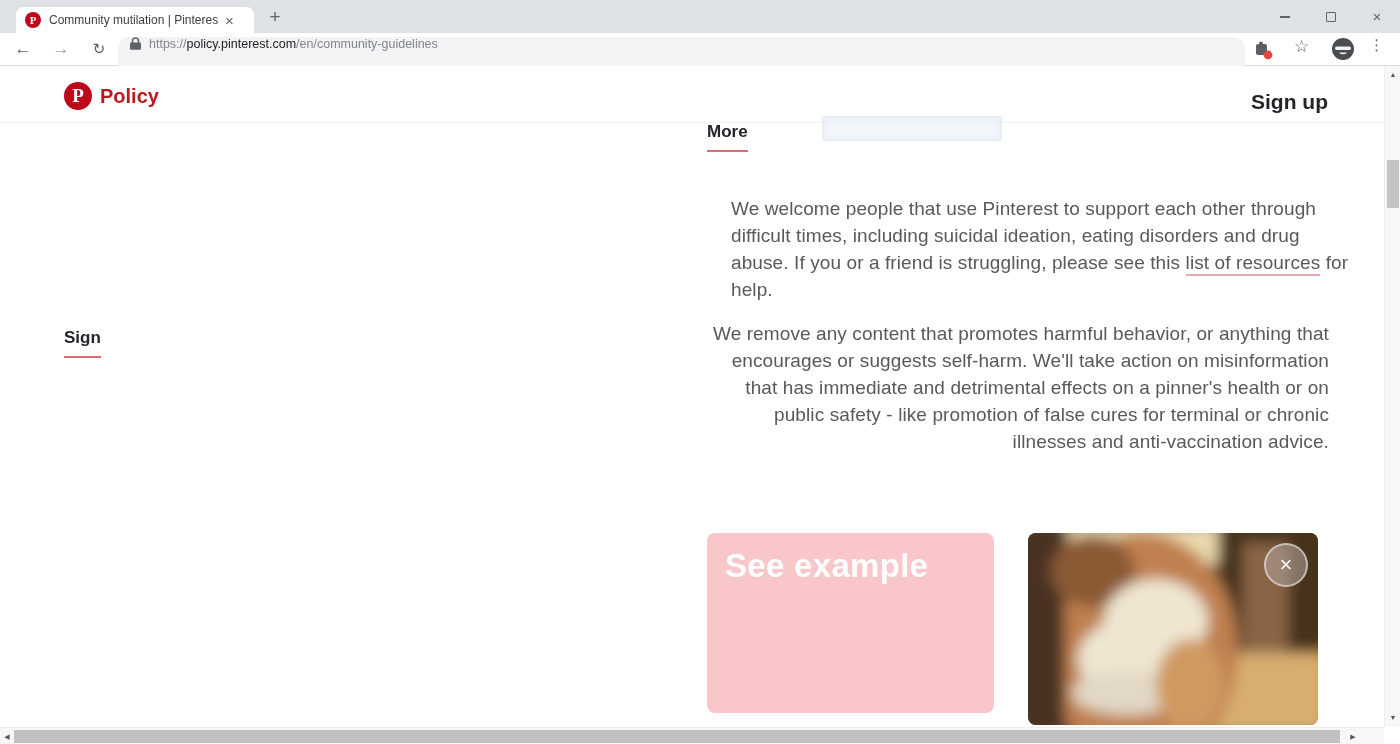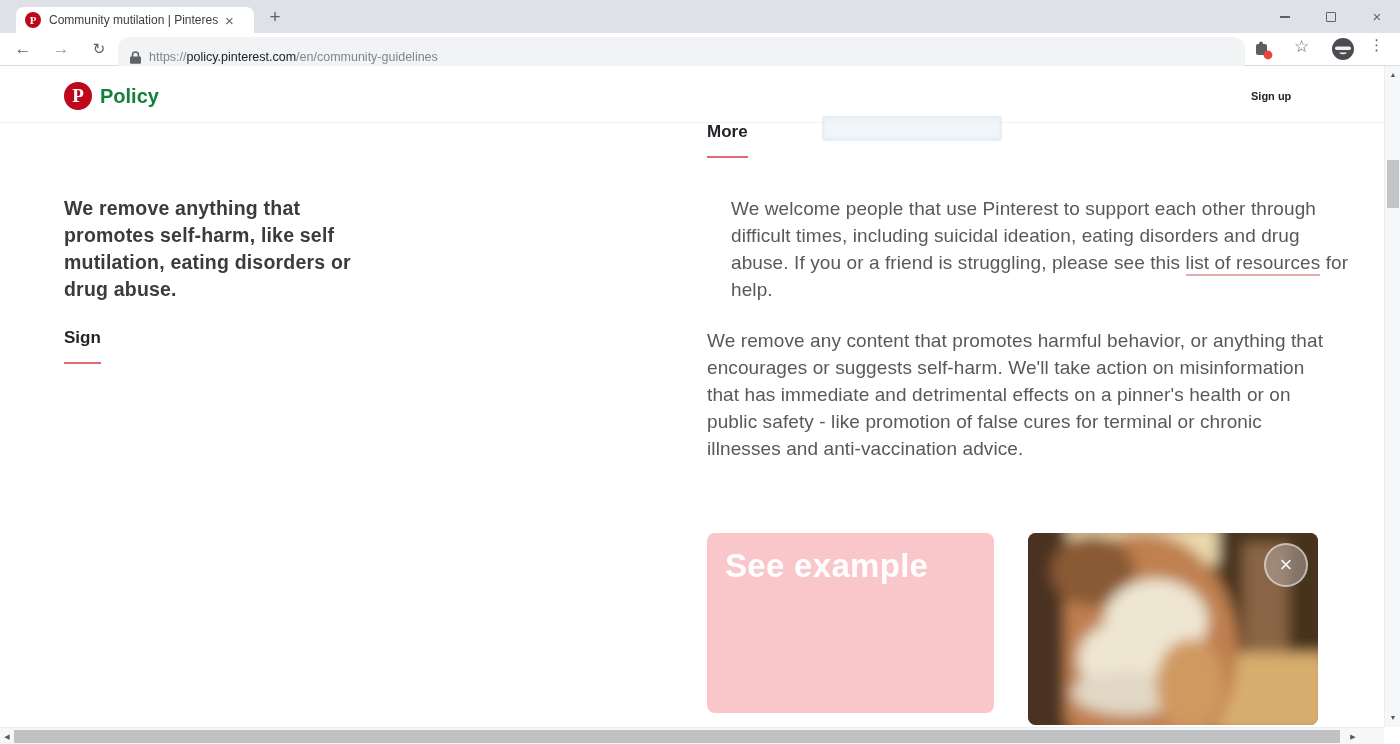--- a/index.html
+++ b/index.html
@@ -25,57 +25,57 @@
   .win-btn .sq  { width:10px; height:10px; border:1.5px solid #5f6368; border-radius:1px; display:block; }
 
   
   .toolbar { position:relative; height:33px; background:#fff; border-bottom:1px solid #d8dadd; }
   .nav-ic { position:absolute; top:3px; width:26px; height:26px; display:flex; align-items:center;
             justify-content:center; font-size:17px; color:#5f6368; }
   .nav-back { left:10px; }
   .nav-fwd  { left:48px; color:#9aa0a6; }
   .nav-ref  { left:86px; font-size:15px; }
   .omnibox { position:absolute; left:118px; top:4px; width:1127px; height:40px; background:#f1f3f4;
-             border-radius:12px; display:flex; align-items:center; padding:0 12px; }
+             border-radius:12px; display:flex; align-items:flex-start; padding:0 12px; }
   .url { font-size:12.5px; margin-left:8px; white-space:nowrap; overflow:hidden; }
   .url .scheme, .url .path { color:#80868b; }
   .url .domain { color:#202124; }
   .ext-wrap { position:absolute; left:1252px; top:4px; width:24px; height:24px; }
   .star { position:absolute; left:1294px; top:3px; font-size:17px; color:#5f6368; }
   .avatar { position:absolute; left:1331px; top:4px; }
   .menu-dots { position:absolute; left:1369px; top:3px; font-size:15px; color:#5f6368; letter-spacing:0; }
 
   
   .viewport { position:relative; width:1400px; height:678px; background:#fff; overflow:hidden; }
 
   
   .site-logo { position:absolute; left:64px; top:16px; display:flex; align-items:center; }
   .logo-badge { width:28px; height:28px; border-radius:50%; background:#bd081c; color:#fff;
                 font-weight:bold; font-size:19px; display:flex; align-items:center; justify-content:center;
                 font-family:"Liberation Serif", serif; }
-  .logo-name { margin-left:8px; color:#15803d; font-size:20px; font-weight:bold; }
-  .signup { position:absolute; left:1251px; top:24px; font-size:11px; font-weight:bold; color:#26222a; }
+  .logo-name { margin-left:8px; color:#b91c1c; font-size:20px; font-weight:bold; }
+  .signup { position:absolute; left:1251px; top:24px; font-size:21px; font-weight:bold; color:#26222a; }
   .header-rule { position:absolute; left:0; top:56px; width:1384px; height:1px; background:#f0f0f2; }
 
   
   .toggle-link { font-size:17px; font-weight:bold; color:#26222a;
-                 border-bottom:2px solid #e06a73; padding-bottom:14px; display:inline-block;text-align:center; }
+                 border-bottom:2px solid #e06a73; padding-bottom:8px; display:inline-block;text-align:center; }
   .more { position:absolute; left:707px; top:56px; }
   .less { position:absolute; left:64px; top:262px; }
   .ghost-box { position:absolute; left:822px; top:50px; width:180px; height:25px;
                background:#eaf2f8; opacity:.65; border-radius:3px;
                box-shadow:inset 0 0 6px rgba(190,210,225,.8); }
 
   
   .left-heading { position:absolute; left:64px; top:129px; width:316px; font-size:19.5px;
                   font-weight:bold; line-height:27px; color:#3b3a3e; letter-spacing:.2px; }
   .col-right { position:absolute; left:707px; width:622px; font-size:19px; line-height:27px;
                color:#59585c; letter-spacing:.1px; }
   .para1 { top:129px;margin-left:24px; }
-  .para2 { top:261px; }
+  .para2 { top:254px;text-align:right; }
   .inline-link { border-bottom:2px solid #e8a9b0; padding-bottom:1px; color:#59585c; }
 
   
   .example-box { position:absolute; left:707px; top:467px; width:287px; height:180px;
                  background:#f9c6ca; border-radius:8px; padding:14px 0 0 18px; }
   .example-label { color:#fff; font-size:33px; font-weight:bold; letter-spacing:.3px;text-align:right; }
   .example-img { position:absolute; left:1028px; top:467px; width:290px; height:192px;
                  border-radius:8px; overflow:hidden; }
   .img-close { position:absolute; top:10px; right:10px; width:44px; height:44px; border-radius:50%;
                background:rgba(176,166,160,.55); border:2px solid rgba(255,255,255,.5);
@@ -155,21 +155,20 @@
     <span class="logo-name">Policy</span>
   </div>
   <div class="signup">Sign up</div>
   <div class="header-rule"></div>
 
   <div class="more">
     <span class="toggle-link">More</span>
   </div>
   <div class="ghost-box"></div>
 
-  <div class="left-heading">We remove anything that promotes self-harm, like self mutilation, eating disorders or drug abuse.</div>
   <div class="less">
     <span class="toggle-link">Sign</span>
   </div>
 
   <div class="col-right para1"><span>We welcome people that use Pinterest to support each other through difficult times, including suicidal ideation, eating disorders and drug abuse. If you or a friend is struggling, please see this </span><span class="inline-link">list of resources</span><span> for help.</span></div>
 
   <div class="col-right para2">We remove any content that promotes harmful behavior, or anything that encourages or suggests self-harm. We'll take action on misinformation that has immediate and detrimental effects on a pinner's health or on public safety - like promotion of false cures for terminal or chronic illnesses and anti-vaccination advice.</div>
 
   <div class="example-box">
     <span class="example-label">See example</span>

